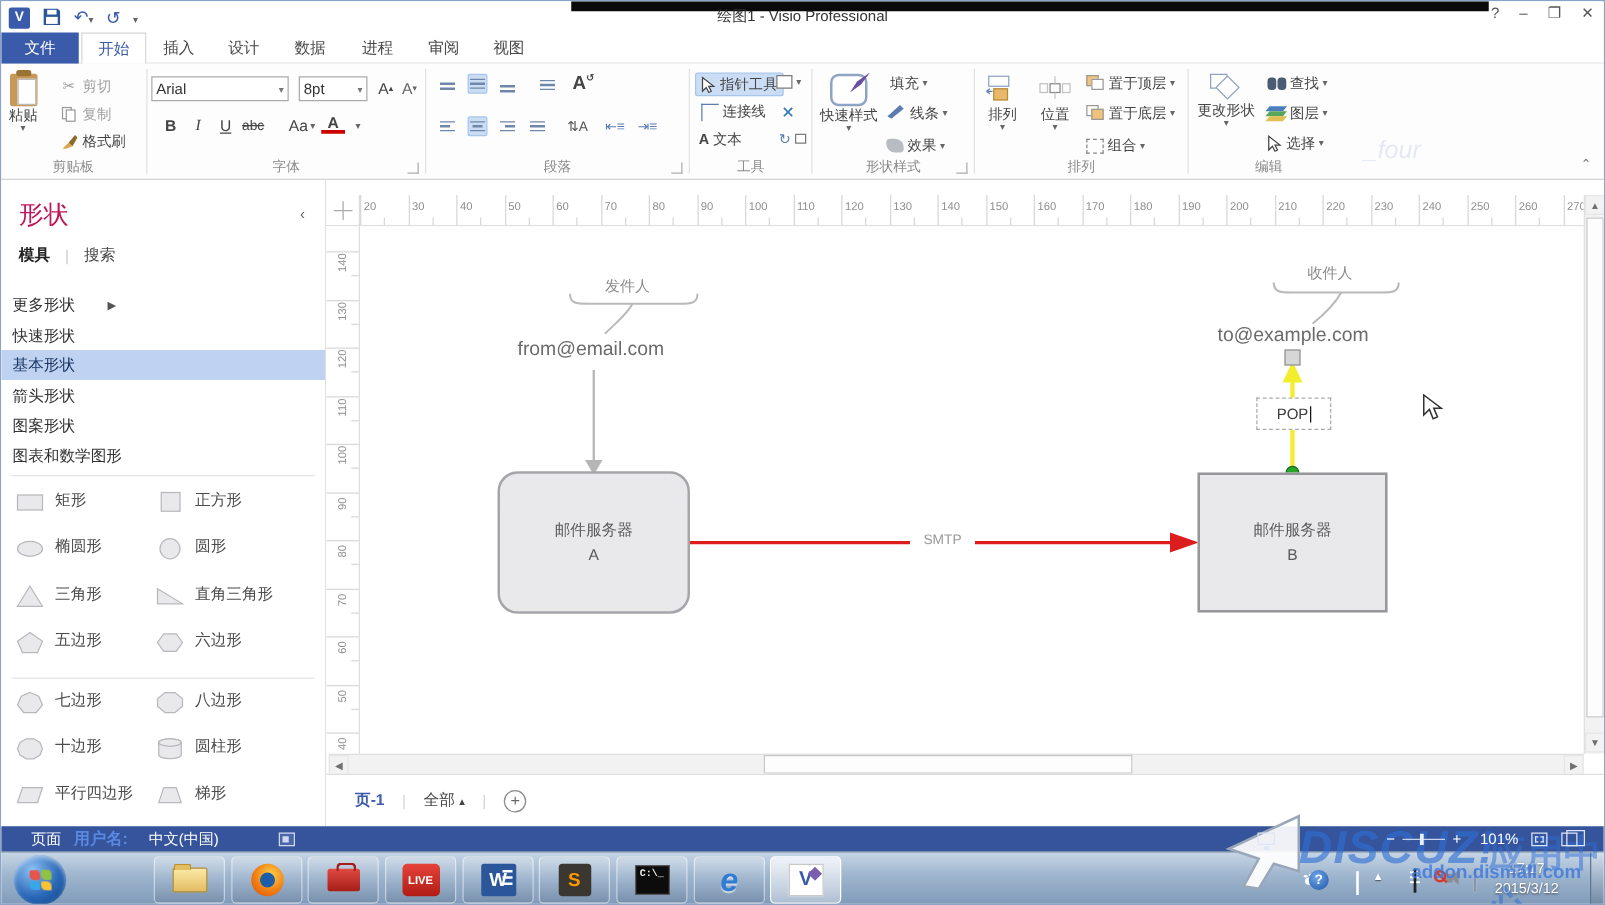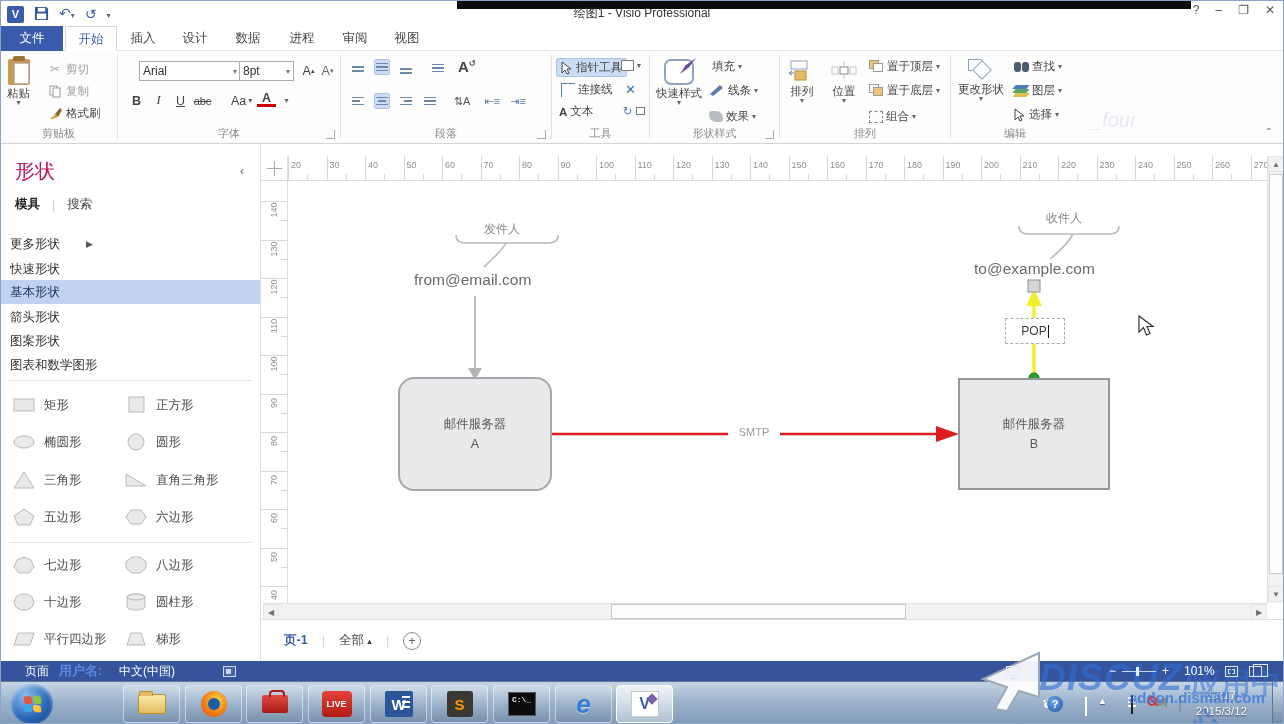--- a/index.html
+++ b/index.html
@@ -75,21 +75,21 @@
   .stencil{position:absolute;left:0;top:0;width:260px;height:517px;background:#fff;border-right:1px solid #e0e0e0;}
   .sh-title{position:absolute;left:14px;top:14px;font-size:20px;color:#be185d;}
   .sh-collapse{position:absolute;right:16px;top:20px;color:#666;font-size:12px;}
   .sh-tabs{position:absolute;left:14px;top:52px;font-size:12.5px;color:#444;display:flex;gap:12px;align-items:center;}
   .sh-tabs .act{font-weight:bold;color:#222;}
   .sh-tabs .tsep{color:#ccc;}
   .cat{position:absolute;left:0;width:100%;height:24px;display:flex;align-items:center;padding-left:9px;font-size:12.5px;color:#333;}
   .cat.sel{background:#bfd2f2;color:#16335f;}
   .cat .arr{margin-left:26px;font-size:9px;color:#555;}
   .sh-div{position:absolute;left:8px;right:8px;height:1px;background:#e4e4e4;}
-  .sgrid-item{position:absolute;display:flex;align-items:center;gap:7px;font-size:12.5px;color:#4d4d4d;height:26px;}
+  .sgrid-item{position:absolute;display:flex;align-items:flex-start;gap:7px;font-size:12.5px;color:#4d4d4d;height:26px;}
   .sgrid-item svg{flex:0 0 auto;}
   
   .canvas-col{position:absolute;left:260px;top:0;width:1024px;height:517px;background:#fff;}
   .corner{position:absolute;left:0;top:12px;width:27px;height:25px;border-right:1px solid #ddd;border-bottom:1px solid #ddd;color:#999;}
   .corner:before{content:"";position:absolute;left:13px;top:5px;width:1px;height:15px;background:#aaa;}
   .corner:after{content:"";position:absolute;left:6px;top:12px;width:15px;height:1px;background:#aaa;}
   .hruler{position:absolute;left:27px;top:12px;width:979px;height:25px;border-bottom:1px solid #ddd;overflow:hidden;background:#fff;}
   .htick{position:absolute;top:0;width:1px;height:25px;background:#d8d8d8;}
   .htick.mid{top:18px;height:7px;}
   .hlabel{position:absolute;top:4px;font-size:9px;color:#8f8f8f;}
@@ -251,21 +251,21 @@
               <path d="M6 7 L11 1 L13 3 L9 10z" fill="#8a6a2a"></path>
             </svg>
           </span>
         <span>格式刷</span>
         </div>
       <div class="glabel">剪贴板</div>
     </div>
     <div class="gsep" style="left:116px"></div>
 
     <div class="rgroup" style="left:118px;width:220px">
-      <div class="combo" style="position:absolute;left:20px;top:10px;width:102px">
+      <div class="combo" style="position:absolute;left:2px;top:10px;width:110px">
           <span>Arial</span>
           <span class="dn">▾</span>
         </div>
       <div class="combo" style="position:absolute;left:120px;top:10px;width:55px">
           <span>8pt</span>
           <span class="dn">▾</span>
         </div>
       <div class="fbtn" style="position:absolute;left:180px;top:10px">
           <span>A</span>
           <sup style="font-size:7px">▴</sup>

